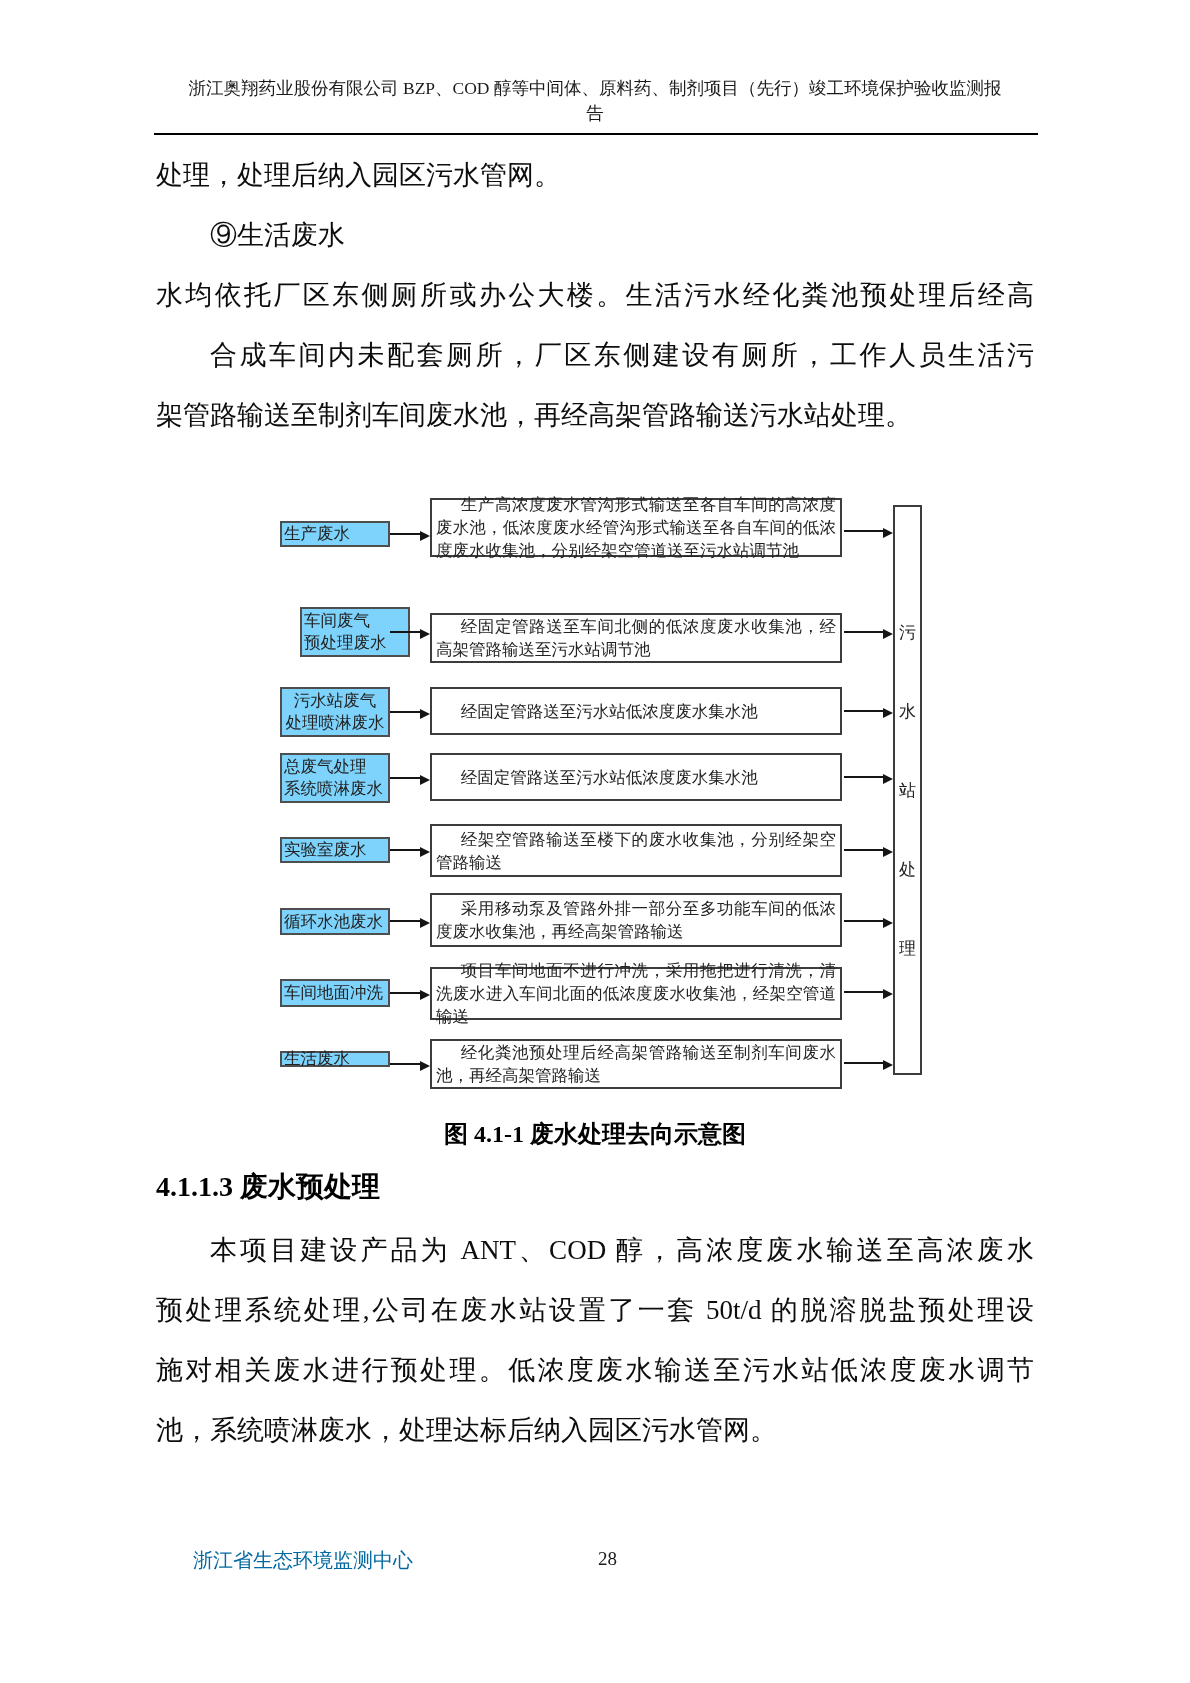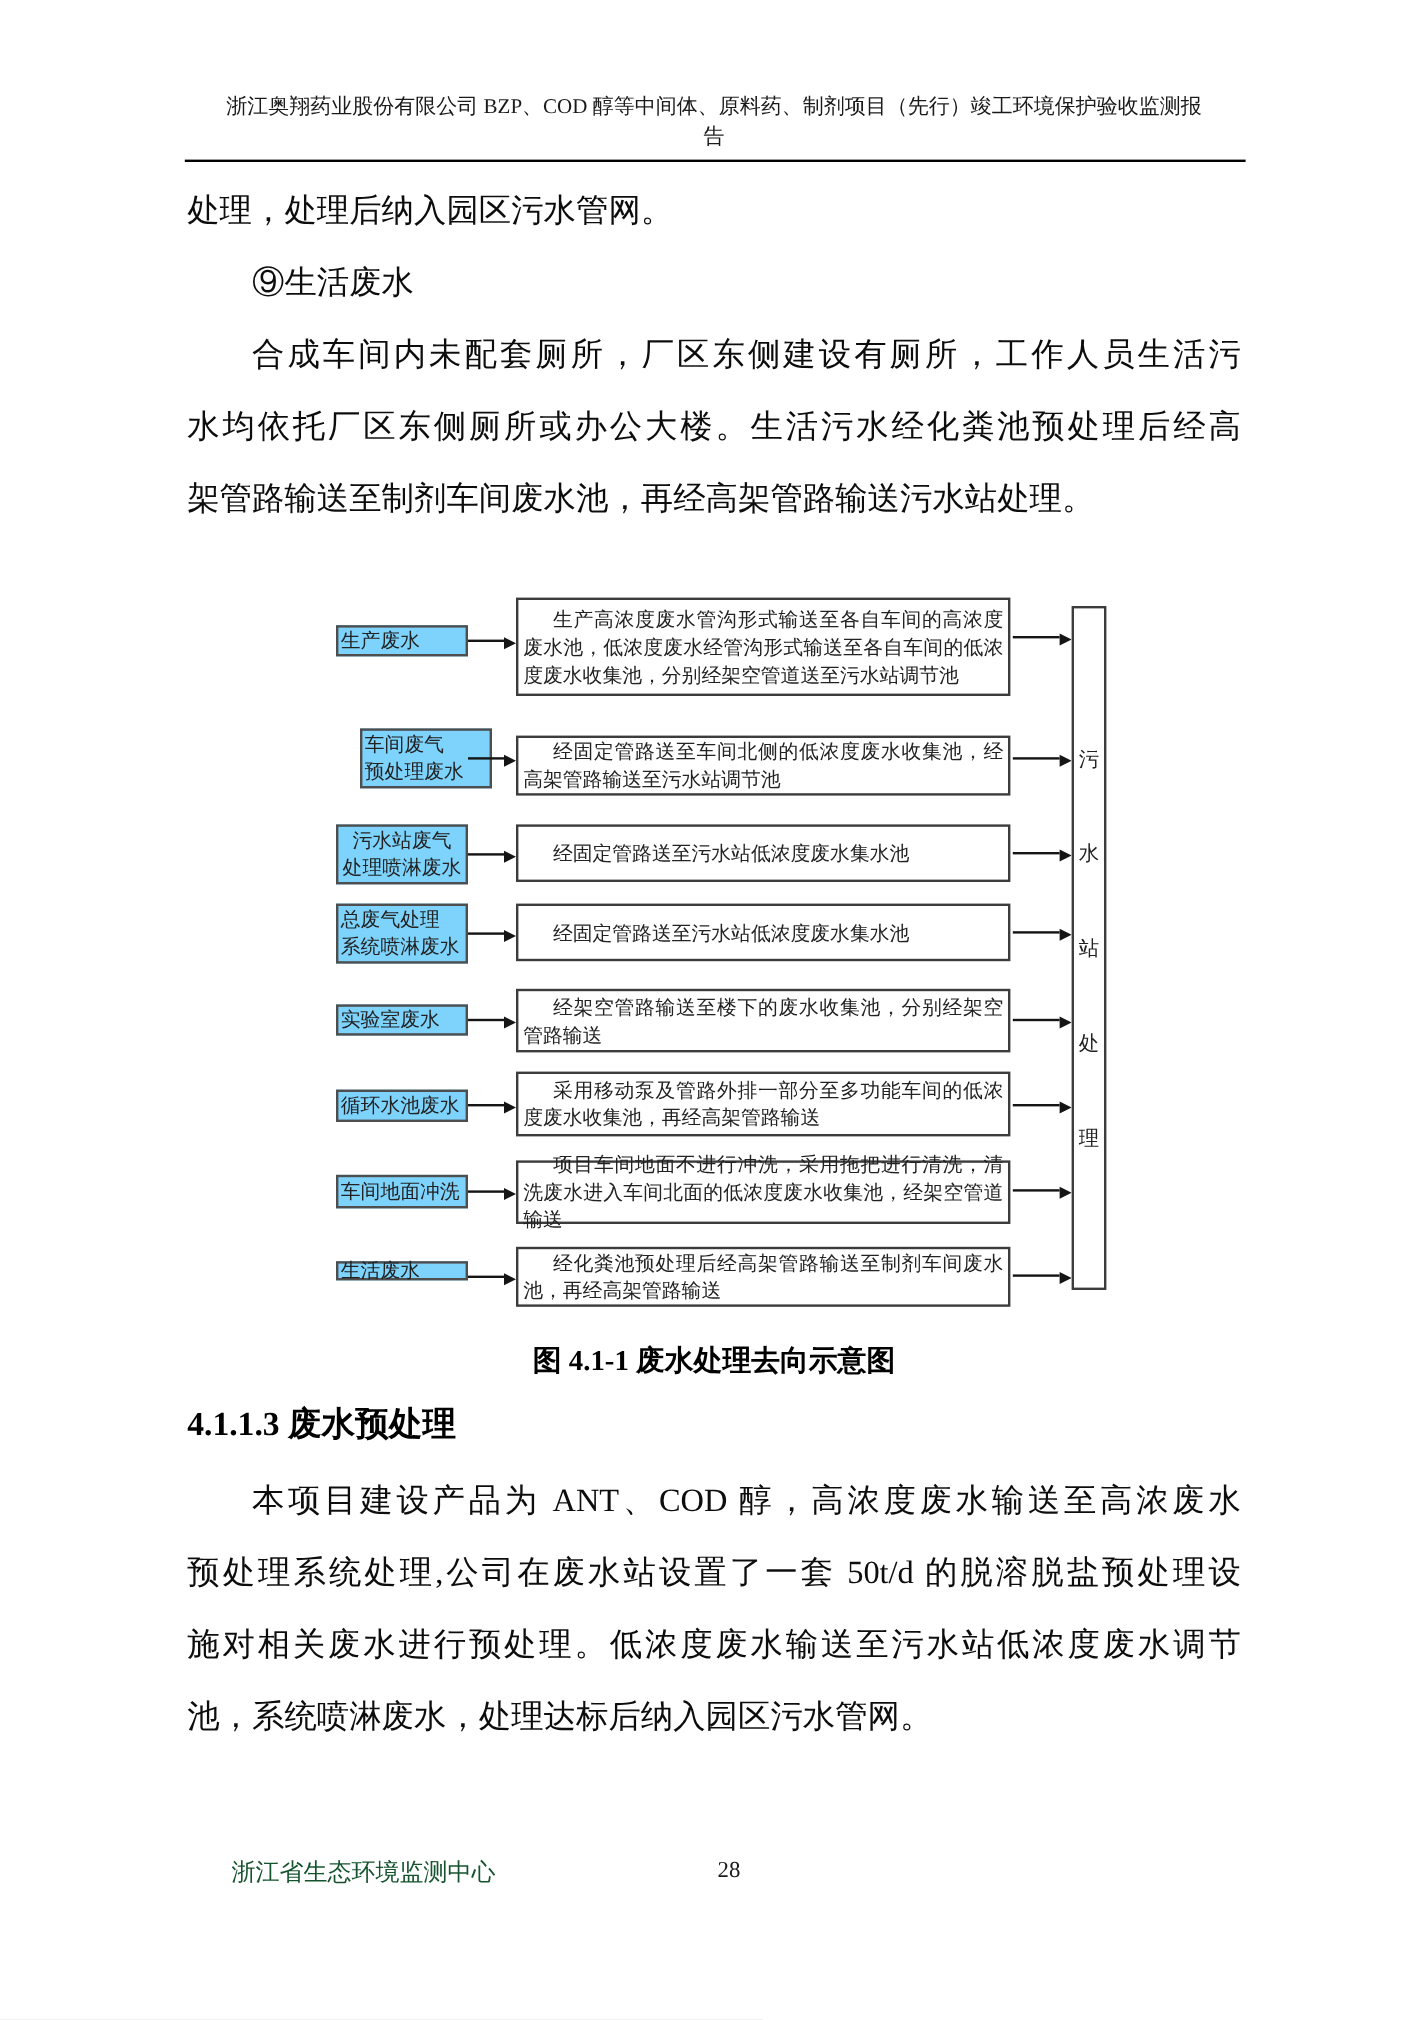--- a/index.html
+++ b/index.html
@@ -28,49 +28,49 @@
   .arrow{position:absolute;height:0;border-top:2px solid #151515;}
   .arrow::after{content:"";position:absolute;right:-10px;top:-4px;width:0;height:0;
         border-left:10px solid #151515;border-top:5px solid transparent;border-bottom:5px solid transparent;}
   .vbox{position:absolute;left:893px;top:505px;width:29px;height:570px;box-sizing:border-box;
         border:2px solid #3c3c3c;background:#fff;display:flex;flex-direction:column;
         align-items:center;justify-content:center;gap:56px;font-size:17px;color:#222;}
   
   .caption{position:absolute;left:0;top:1118px;width:1190px;text-align:center;
            font-size:24px;font-weight:bold;color:#000;}
   .heading{position:absolute;left:156px;top:1168px;font-size:28px;font-weight:bold;color:#000;}
-  .footer-org{position:absolute;left:193px;top:1547px;font-size:20px;color:#14532d;}
+  .footer-org{position:absolute;left:193px;top:1547px;font-size:20px;color:#0369a1;}
   .footer-page{position:absolute;left:598px;top:1548px;font-size:19px;color:#1a1a1a;}
 </style>
 </head>
 <body>
 
 <div class="page">
 
   <div class="hdr">
     <div>浙江奥翔药业股份有限公司 BZP、COD 醇等中间体、原料药、制剂项目（先行）竣工环境保护验收监测报</div>
     <div>告</div>
   </div>
   <div class="hdr-rule"></div>
 
   <div class="para" style="top:145px;">
     <div class="ln">处理，处理后纳入园区污水管网。</div>
     <div class="ln ind">⑨生活废水</div>
+    <div class="ln jl">水均依托厂区东侧厕所或办公大楼。生活污水经化粪池预处理后经高</div>
     <div class="ln ind jl">合成车间内未配套厕所，厂区东侧建设有厕所，工作人员生活污</div>
-    <div class="ln jl">水均依托厂区东侧厕所或办公大楼。生活污水经化粪池预处理后经高</div>
     <div class="ln">架管路输送至制剂车间废水池，再经高架管路输送污水站处理。</div>
   </div>
 
   <div>
 
     <div class="lbox" style="top:521px;height:26px;">
       <div>生产废水</div>
     </div>
     <div class="arrow" style="left:390px;top:533px;width:30px;"></div>
-    <div class="mbox" style="top:498px;height:82px;">
+    <div class="mbox" style="top:498px;height:59px;">
       <p>生产高浓度废水管沟形式输送至各自车间的高浓度废水池，低浓度废水经管沟形式输送至各自车间的低浓度废水收集池，分别经架空管道送至污水站调节池</p>
     </div>
     <div class="arrow" style="left:844px;top:530px;width:39px;"></div>
 
     <div class="lbox" style="top:607px;height:50px;margin-left:20px;">
       <div>车间废气</div>
       <div>预处理废水</div>
     </div>
     <div class="arrow" style="left:390px;top:631px;width:30px;"></div>
     <div class="mbox" style="top:613px;height:50px;">

